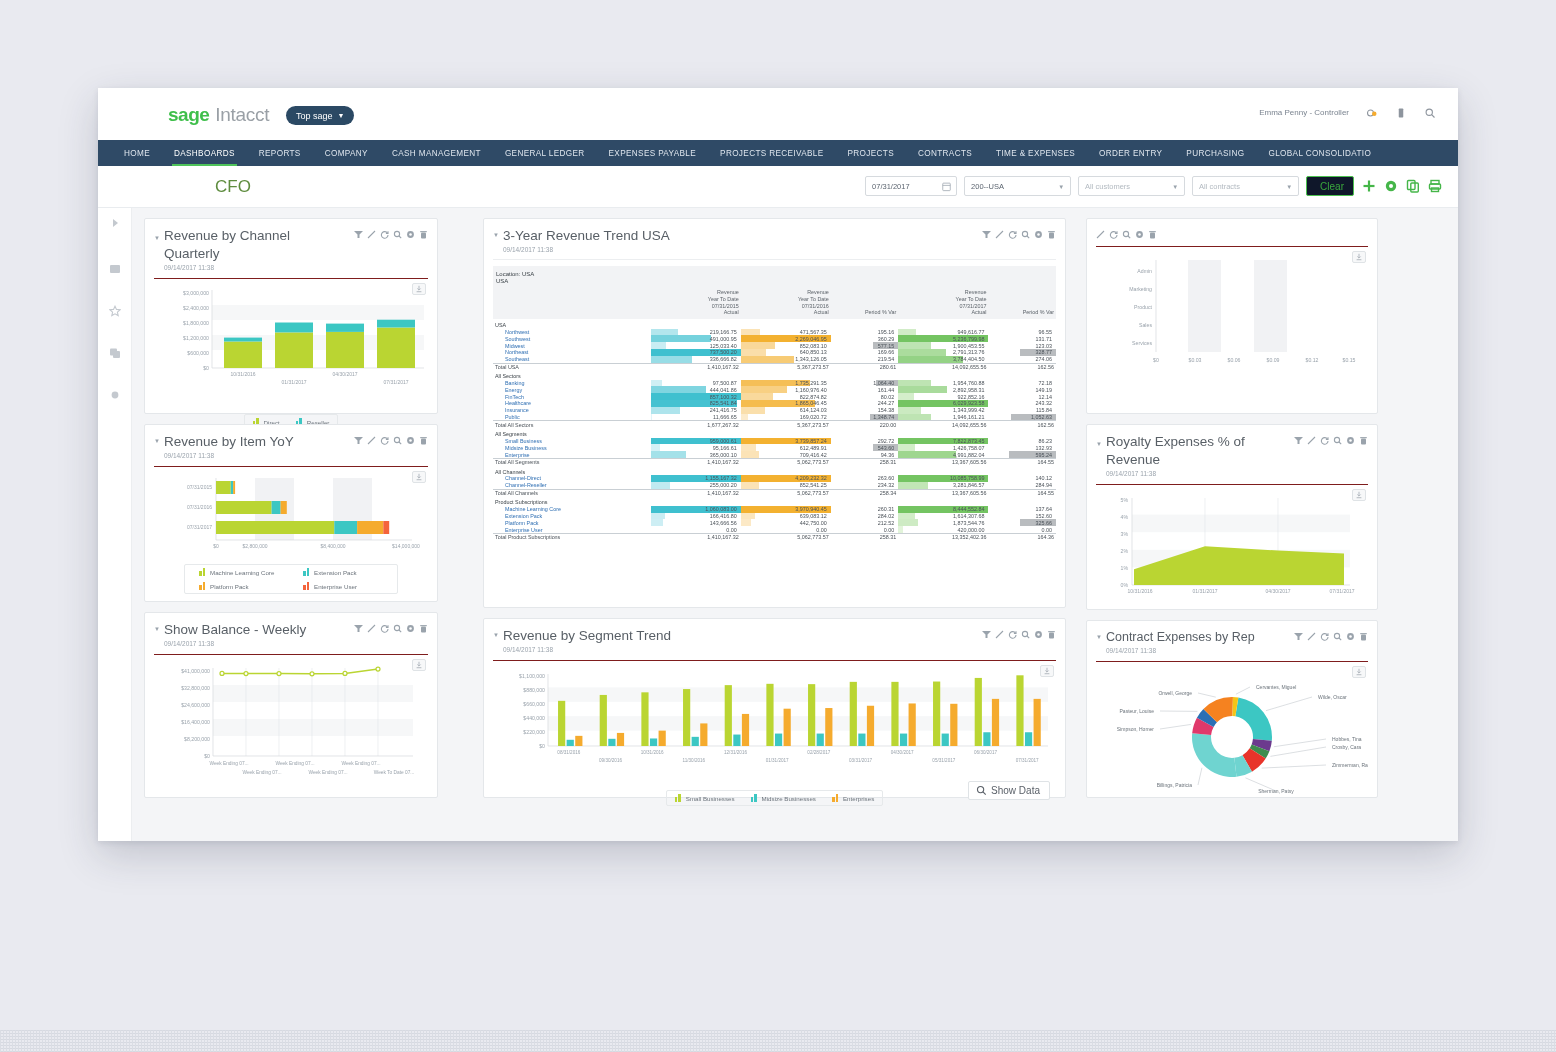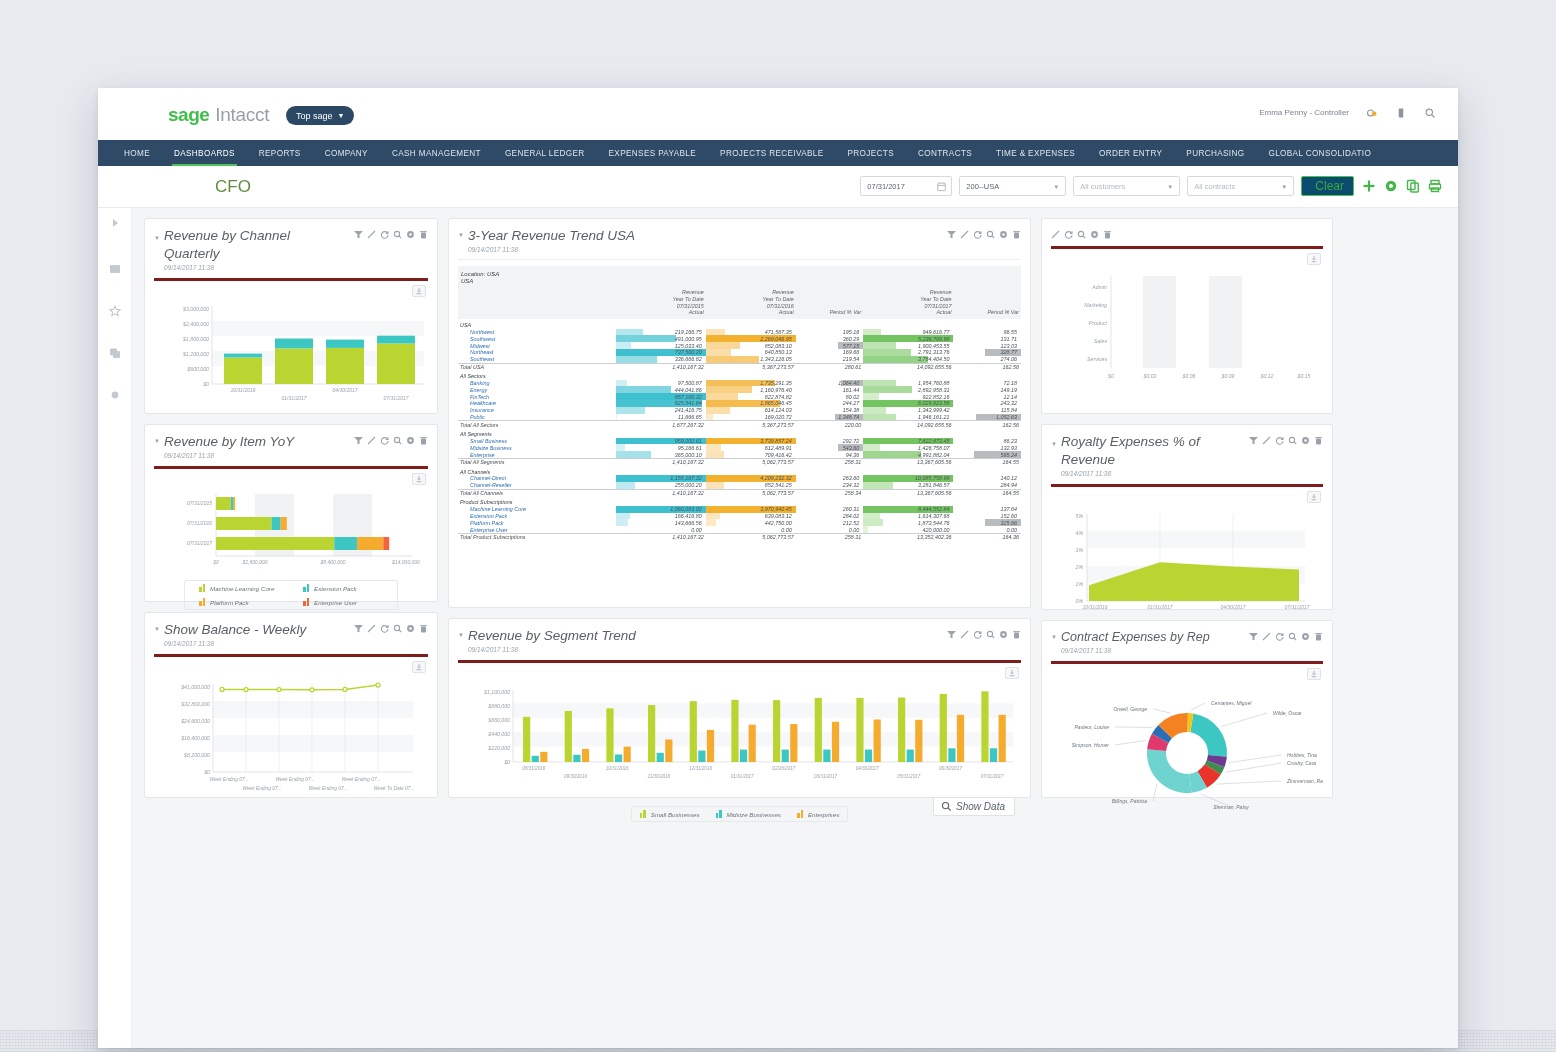--- a/index.html
+++ b/index.html
@@ -5,21 +5,21 @@
   * { box-sizing: border-box; }
   html, body { margin:0; padding:0; }
   body {
     width:1556px; height:1052px;
     background:#e9ecf3;
     font-family:"Liberation Sans", sans-serif;
     overflow:hidden;
   }
   .page-bg { position:absolute; inset:0; background:#e9eaf0; }
   .browser {
-    position:absolute; left:98px; top:88px; width:1360px; height:960px;
+    position:absolute; left:98px; top:88px; width:1360px; height:753px;
     background:#ffffff;
     box-shadow:0 14px 38px rgba(40,45,70,.20), 0 2px 6px rgba(40,45,70,.10);
   }
   
   .topbar { position:absolute; left:0; top:0; width:100%; height:52px; background:#fff; }
   .logo { position:absolute; left:70px; top:16px; display:flex; align-items:center; gap:6px; }
   .logo-sage { font-size:19px; font-weight:bold; color:#3fbf4b; letter-spacing:-.5px; }
   .logo-intacct { font-size:19px; color:#9aa0a6; letter-spacing:-.3px; }
   .toplevel {
     position:absolute; left:188px; top:18px; height:19px; padding:0 10px;
@@ -55,46 +55,46 @@
     font-size:7.5px; color:#5c6570; display:flex; align-items:center; padding:0 6px;
     position:relative; cursor:pointer;
   }
   .f-field.ph { color:#b3bac1; }
   .f-date { width:92px; }
   .f-sel { width:107px; }
   .f-cal { position:absolute; right:5px; top:4px; width:9px; height:11px; }
   .f-cv { position:absolute; right:6px; top:7px; font-size:6px; color:#9aa3ac; }
   .btn-clear {
     height:20px; padding:0 9px; border:1px solid #4cc14f; color:#3aa83d; border-radius:2px;
-    font-size:12px; display:flex; align-items:center; gap:4px; cursor:pointer; background:#0c4a6e;
+    font-size:10px; display:flex; align-items:center; gap:4px; cursor:pointer; background:#0f172a;
   }
   .tool-ic { width:15px; height:15px; color:#45b649; display:flex; align-items:center; justify-content:center; cursor:pointer; }
   .tool-ic svg { width:14px; height:14px; }
   
   .rail { position:absolute; left:0; top:120px; width:34px; bottom:0; background:#fff; border-right:1px solid #eceef0; }
   .rail-ic { width:34px; height:30px; display:flex; align-items:center; justify-content:center; color:#c4c9cf; cursor:pointer; }
   .rail-ic svg { width:12px; height:12px; }
   
   .canvas {
     position:absolute; left:34px; top:120px; right:0; bottom:0;
-    background:#f4f5f7; padding:10px 12px; display:flex; gap:10px; overflow:hidden;font-style:italic;
+    background:#f4f5f7; padding:10px 12px; display:flex; gap:20px; overflow:hidden;
   }
   .col-l { width:294px; display:flex; flex-direction:column; gap:10px; }
-  .col-c { width:583px; display:flex; flex-direction:column; gap:10px; }
+  .col-c { width:583px; display:flex; flex-direction:column; gap:10px;margin-left:25px; }
   .col-r { width:292px; display:flex; flex-direction:column; gap:10px; }
   .card { background:#fff; border:1px solid #e4e7ea; border-radius:2px; padding:8px 9px 9px; position:relative; }
   .card-head { display:flex; align-items:flex-start; justify-content:space-between; gap:6px; }
   .card-titles { display:flex; align-items:flex-start; gap:4px; }
   .caret { color:#9aa3ac; font-size:6px; margin-top:8px; }
   .card-title { font-size:13.5px; color:#585f66; line-height:1.35; font-weight:normal; }
   .card-sub { font-size:6.5px; color:#9aa3ac; margin-top:1px; }
   .card-icons { display:flex; align-items:center; gap:4px; padding-top:3px; }
   .ci { width:9px; height:9px; color:#9aa3ac; cursor:pointer; display:flex; align-items:center; justify-content:center; }
   .ci svg { width:9px; height:9px; }
-  .plot { position:relative; margin-top:7px; border-top:3px solid #7f1d1d; padding-top:21px; }
+  .plot { position:relative; margin-top:7px; border-top:1px solid #7f1d1d; padding-top:7px; }
   .dl-btn {
     position:absolute; right:2px; top:4px; width:14px; height:12px; border:1px solid #dfe3e6;
     background:#f7f8f9; border-radius:2px; display:flex; align-items:center; justify-content:center; cursor:pointer;
   }
   .dl-btn svg { width:8px; height:8px; color:#aab1b8; }
   .legend {
     display:flex; flex-wrap:wrap; justify-content:center; gap:6px 16px;
     border:1px solid #e6e9eb; border-radius:2px; padding:3px 8px; margin:6px auto 0; width:fit-content;
   }
   .lg { display:flex; align-items:center; gap:4px; font-size:6.2px; color:#6b737b; white-space:nowrap; }

